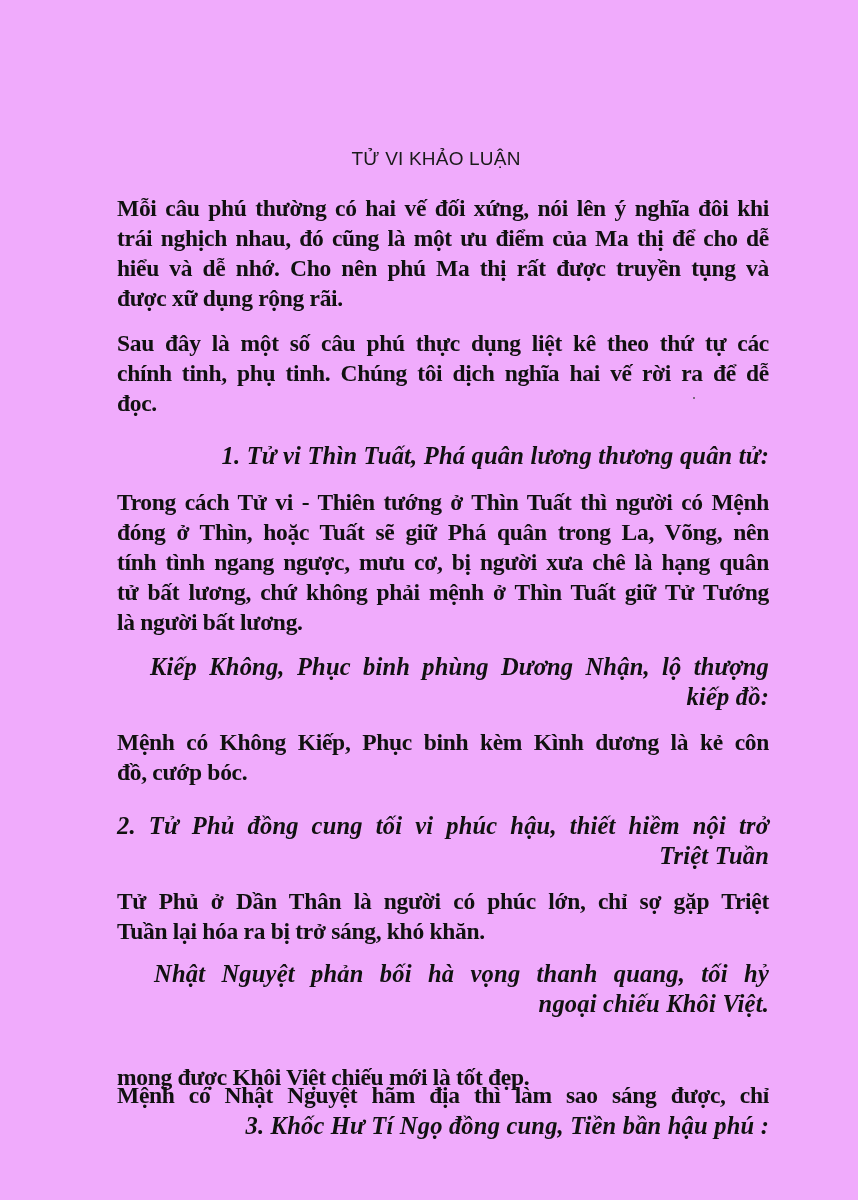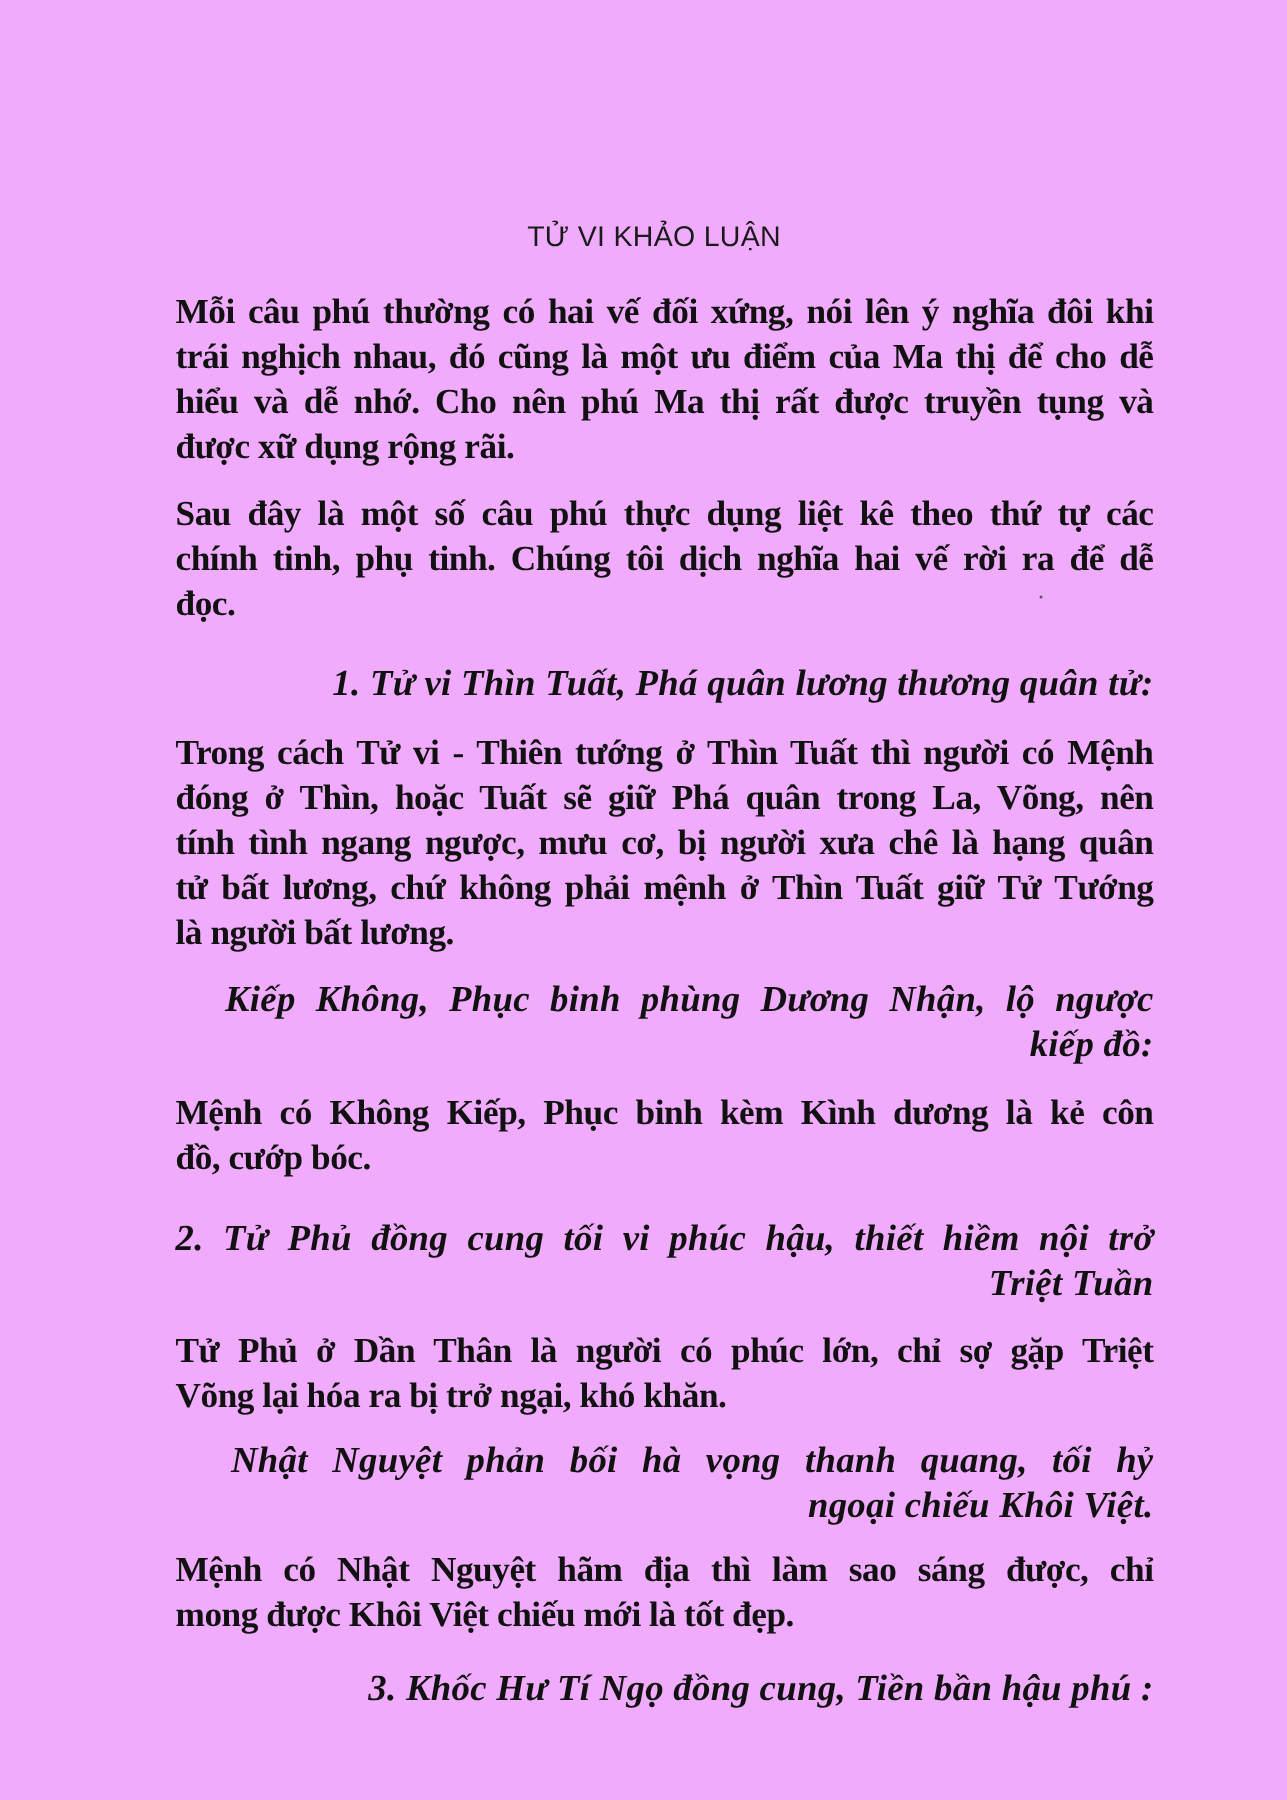--- a/index.html
+++ b/index.html
@@ -35,36 +35,36 @@
     <div class="line bold" style="top:388px">đọc.</div>
 
     <div class="line ital" style="top:441px">1. Tử vi Thìn Tuất, Phá quân lương thương quân tử:</div>
 
     <div class="line bold justify" style="top:487px">Trong cách Tử vi - Thiên tướng ở Thìn Tuất thì người có Mệnh</div>
     <div class="line bold justify" style="top:517px">đóng ở Thìn, hoặc Tuất sẽ giữ Phá quân trong La, Võng, nên</div>
     <div class="line bold justify" style="top:547px">tính tình ngang ngược, mưu cơ, bị người xưa chê là hạng quân</div>
     <div class="line bold justify" style="top:577px">tử bất lương, chứ không phải mệnh ở Thìn Tuất giữ Tử Tướng</div>
     <div class="line bold" style="top:607px">là  người bất lương.</div>
 
-    <div class="line ital justify" style="top:652px; left:33px; width:619px;">Kiếp Không, Phục binh phùng Dương Nhận, lộ ngược</div>
+    <div class="line ital justify" style="top:652px; left:33px; width:619px;">Kiếp Không, Phục binh phùng Dương Nhận, lộ thượng</div>
     <div class="line ital" style="top:682px">kiếp đồ:</div>
 
     <div class="line bold justify" style="top:727px">Mệnh có Không Kiếp, Phục binh kèm Kình dương là kẻ côn</div>
     <div class="line bold" style="top:757px">đồ, cướp bóc.</div>
 
     <div class="line ital justify" style="top:811px">2. Tử Phủ đồng cung tối vi phúc hậu, thiết hiềm nội trở</div>
     <div class="line ital" style="top:841px">Triệt Tuần</div>
 
     <div class="line bold justify" style="top:886px">Tử Phủ ở Dần Thân là người có phúc lớn, chỉ sợ gặp Triệt</div>
-    <div class="line bold" style="top:916px">Võng lại hóa ra bị trở ngại, khó khăn.</div>
+    <div class="line bold" style="top:916px">Tuần lại hóa ra bị trở sáng, khó khăn.</div>
 
     <div class="line ital justify" style="top:959px; left:37px; width:615px;">Nhật Nguyệt phản bối hà vọng thanh quang, tối hỷ</div>
     <div class="line ital" style="top:989px">ngoại chiếu Khôi Việt.</div>
 
-    <div class="line bold justify" style="top:1032px">Mệnh có Nhật Nguyệt hãm địa thì làm sao sáng được, chỉ</div>
+    <div class="line bold justify" style="top:1080px">Mệnh có Nhật Nguyệt hãm địa thì làm sao sáng được, chỉ</div>
     <div class="line bold" style="top:1062px">mong được Khôi Việt chiếu mới là tốt đẹp.</div>
 
     <div class="line ital" style="top:1111px">3. Khốc Hư Tí Ngọ đồng cung, Tiền bần hậu phú :</div>
   </div>
 
   <div class="page-num">129</div>
 
   <div class="speck" style="left:693px; top:397px;"></div>
   <div class="speck" style="left:743px; top:900px;"></div>
 </div>

